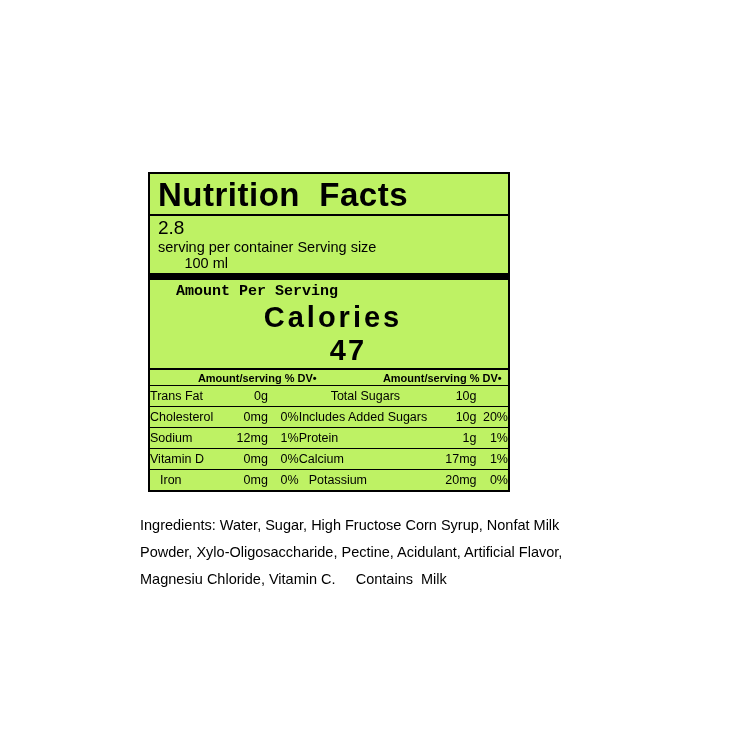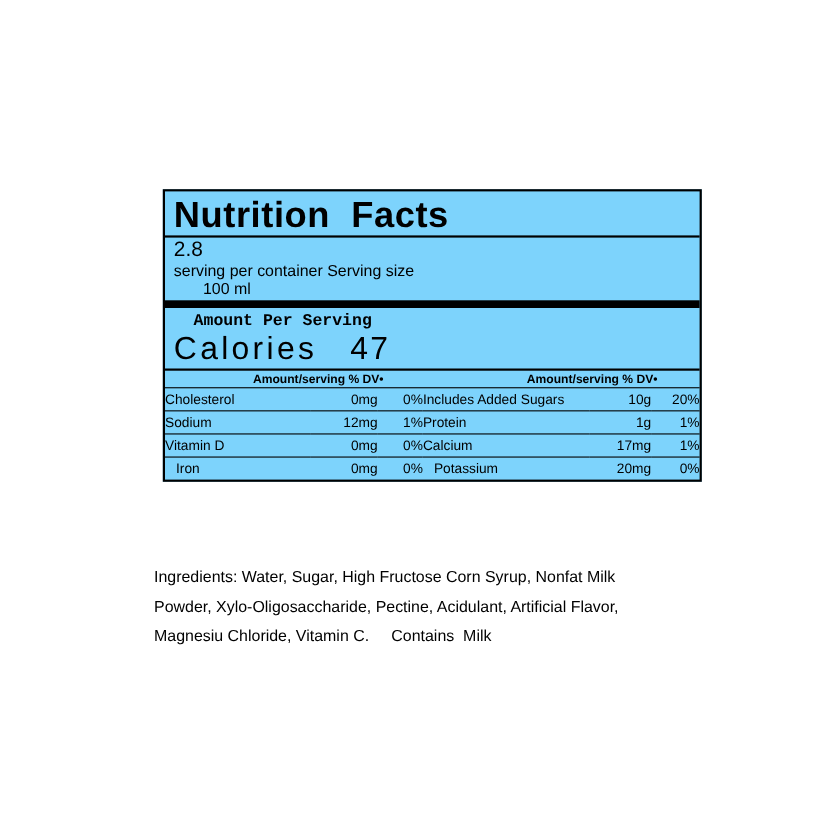--- a/index.html
+++ b/index.html
@@ -18,24 +18,24 @@
   .page {
     position: relative;
     width: 756px;
     height: 756px;
   }
 
   .label {
     position: absolute;
     left: 148px;
     top: 172px;
-    width: 490px;
+    width: 362px;
     border: 2px solid #000;
     box-sizing: border-box;
-    background: #7dd3fc;
+    background: #bef264;
   }
 
   .title {
     font-size: 33px;
     font-weight: bold;
     letter-spacing: 0.5px;
     padding: 2px 0 0 8px;
     line-height: 1.15;
     white-space: pre;
   }
@@ -70,21 +70,22 @@
     font-weight: bold;
     padding: 3px 0 1px 26px;
     font-family: Liberation Mono, monospace;
   }
 
   .calories-row {
     display: flex;
     align-items: center;
     padding: 0 0 1px 8px;
     font-size: 29px;
-    font-weight: normal;
+    font-weight: bold;
+    flex-direction: column;
   }
   .cal-label {
     letter-spacing: 3px;
   }
   .cal-value {
     margin-left: 30px;
     letter-spacing: 2px;
   }
 
   .dv-head {
@@ -189,20 +190,28 @@
     </div>
 
     <div class="dv-head rule-thin">
       <div class="col left">Amount/serving % DV•</div>
       <div class="col right">Amount/serving % DV•</div>
     </div>
 
     <table class="nutri">
       <tbody>
         <tr>
+          <td class="name-l indent1">Trans Fat</td>
+          <td class="amt-l">0g</td>
+          <td class="dv-l"></td>
+          <td class="name-r center-name">Total Sugars</td>
+          <td class="amt-r">10g</td>
+          <td class="dv-r"></td>
+        </tr>
+        <tr>
           <td class="name-l">Cholesterol</td>
           <td class="amt-l">0mg</td>
           <td class="dv-l">0%</td>
           <td class="name-r">Includes Added Sugars</td>
           <td class="amt-r">10g</td>
           <td class="dv-r">20%</td>
         </tr>
         <tr>
           <td class="name-l">Sodium</td>
           <td class="amt-l">12mg</td>

